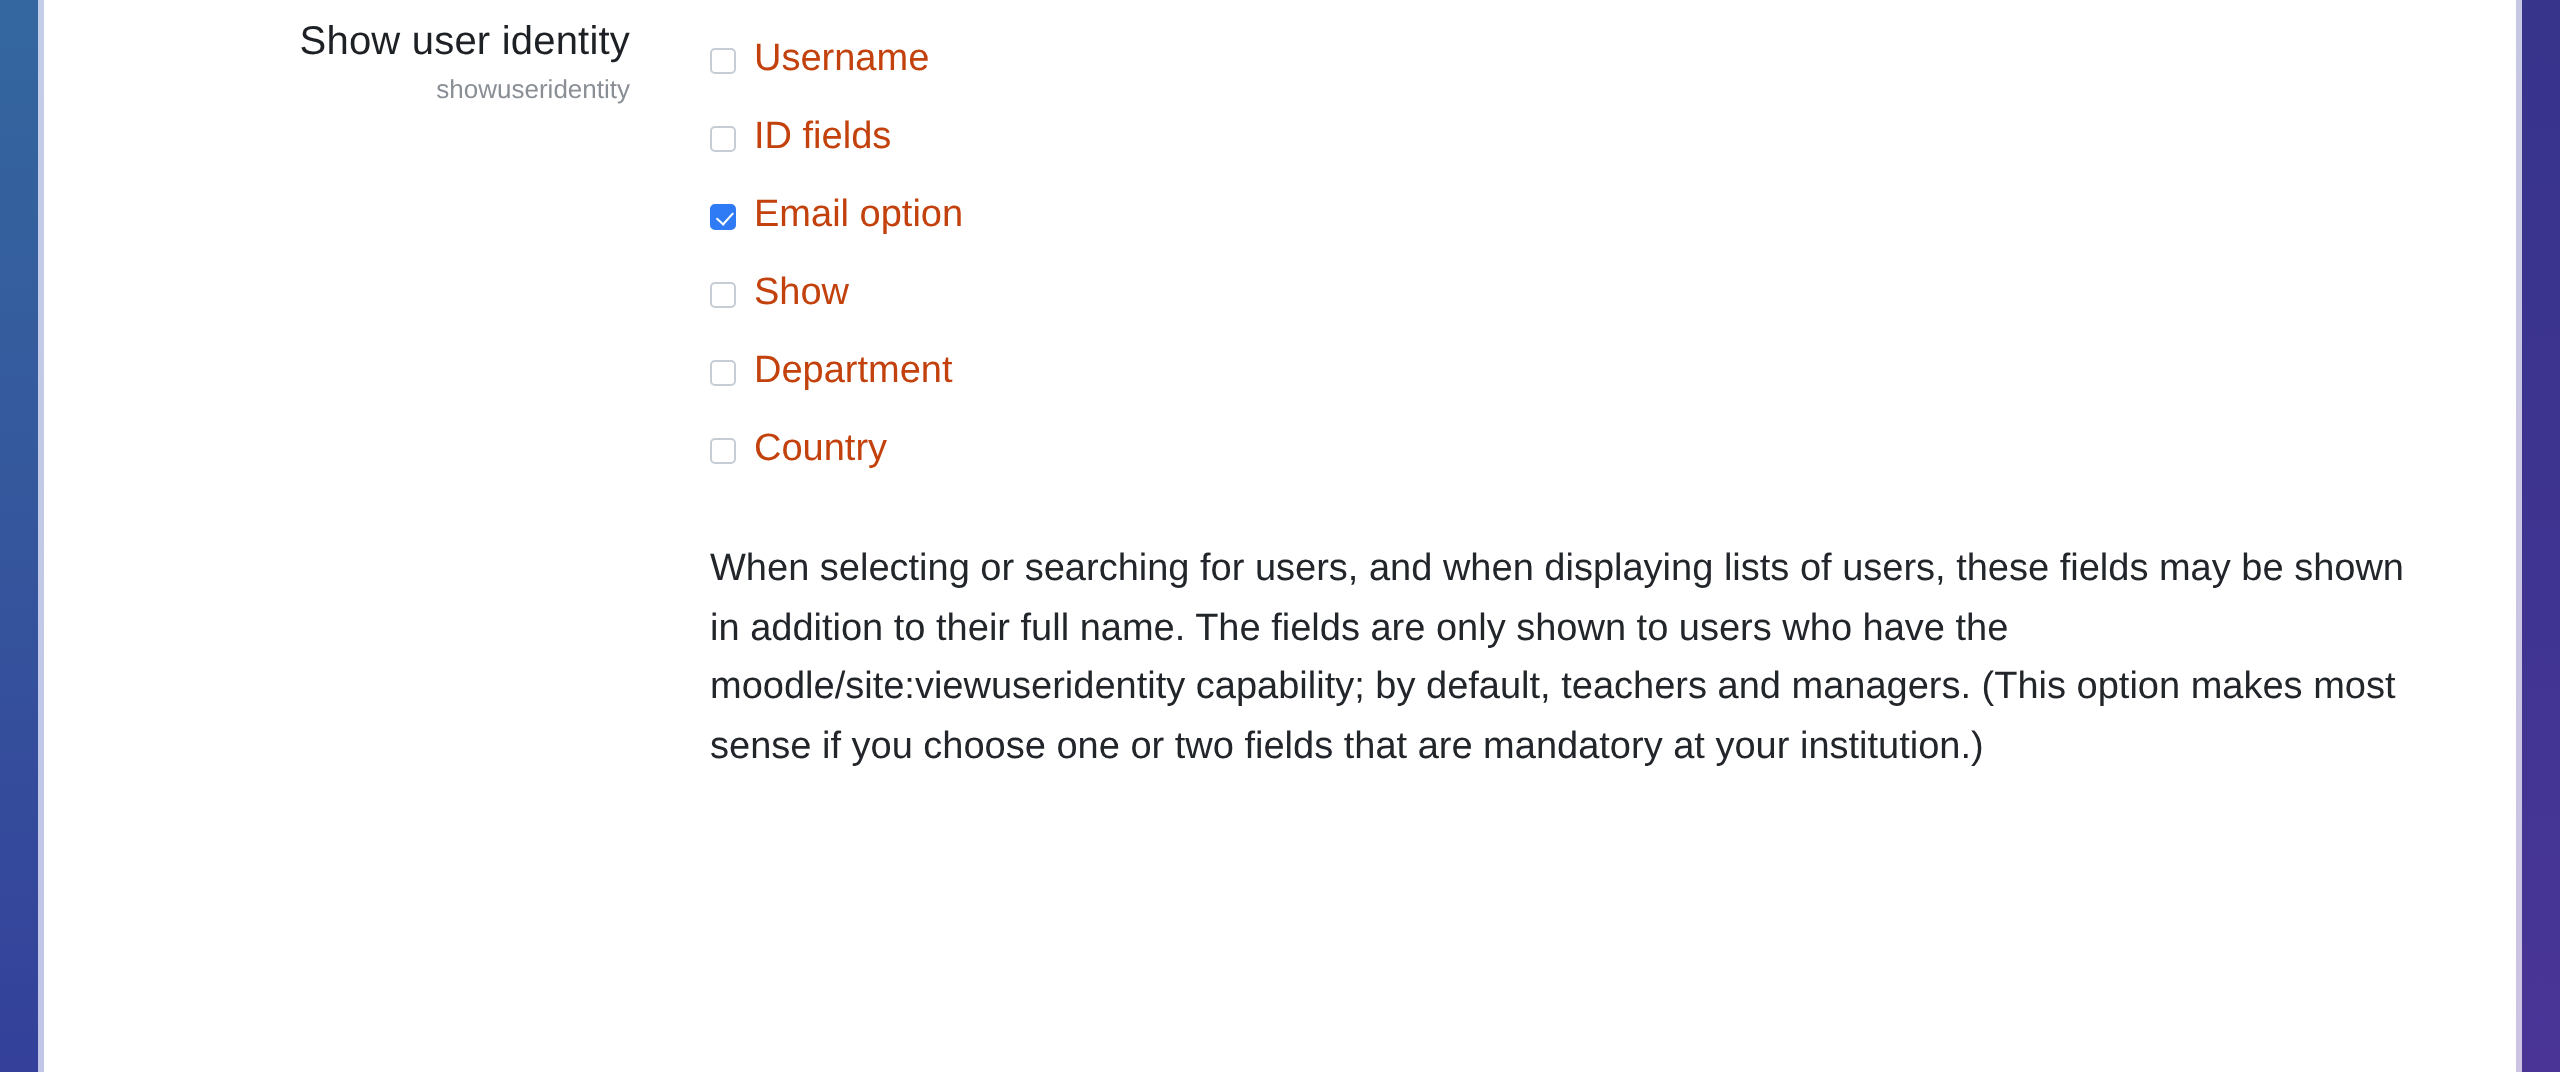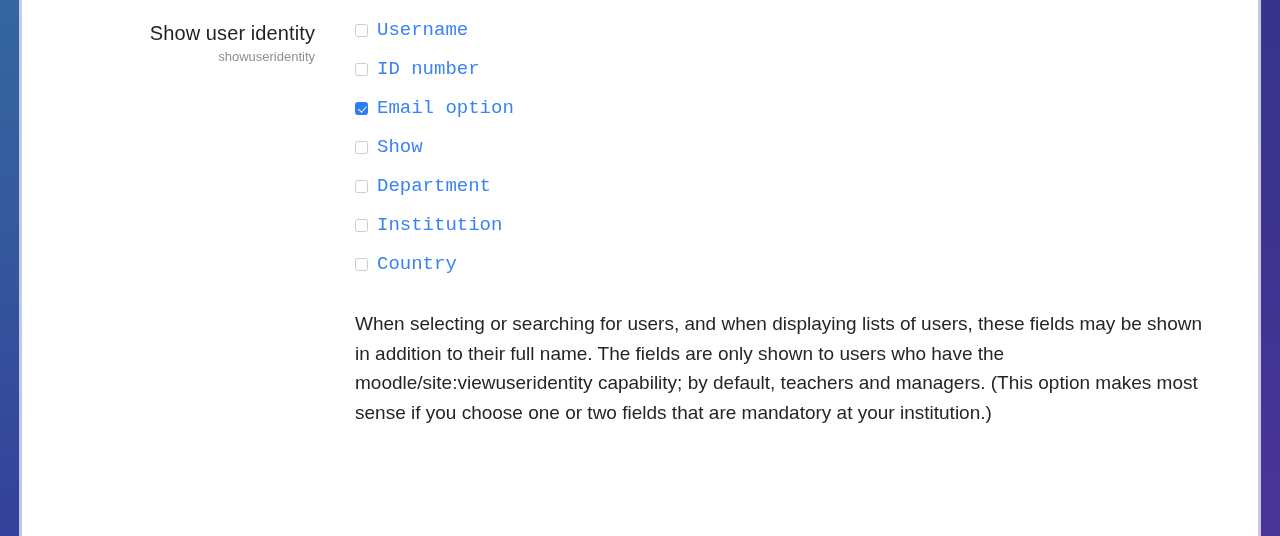--- a/index.html
+++ b/index.html
@@ -69,21 +69,21 @@
     width: 1236px;
     height: 536px;
     display: flex;
     align-items: flex-start;
     box-sizing: border-box;
   }
 
   .label-col {
     width: 293px;
     flex: 0 0 293px;
-    padding-top: 20px;
+    padding-top: 8px;
     padding-right: 0;
     text-align: right;
     box-sizing: border-box;
   }
   .field-label {
     font-size: 20px;
     line-height: 26px;
     color: #1d2125;
     font-weight: 400;
     margin: 0;
@@ -138,24 +138,23 @@
     top: 1px;
     width: 3.5px;
     height: 7px;
     border: solid #ffffff;
     border-width: 0 1.8px 1.8px 0;
     transform: rotate(42deg);
   }
   .cb-label {
     font-size: 19px;
     line-height: 24px;
-    color: #3b82f6;
+    color: #c2410c;
     white-space: nowrap;
     font-weight: 400;
-    font-family: Liberation Mono, monospace;
   }
 
   .default-text {
     font-size: 19px;
     line-height: 24px;
     color: #8a8f96;
     margin: 17px 0 0 0;
     font-weight: 400;
   }
 
@@ -185,40 +184,36 @@
 
     <div class="control-col">
 
       <ul class="check-list" id="check-list">
           <li class="check-item">
             <span class="cb"></span>
             <span class="cb-label">Username</span>
           </li>
           <li class="check-item">
             <span class="cb"></span>
-            <span class="cb-label">ID number</span>
+            <span class="cb-label">ID fields</span>
           </li>
           <li class="check-item">
             <span class="cb checked"></span>
             <span class="cb-label">Email option</span>
           </li>
           <li class="check-item">
             <span class="cb"></span>
             <span class="cb-label">Show</span>
           </li>
           <li class="check-item">
             <span class="cb"></span>
             <span class="cb-label">Department</span>
           </li>
           <li class="check-item">
             <span class="cb"></span>
-            <span class="cb-label">Institution</span>
-          </li>
-          <li class="check-item">
-            <span class="cb"></span>
             <span class="cb-label">Country</span>
           </li>
         </ul>
 
 
       <div class="description">When selecting or searching for users, and when displaying lists of users, these fields may be shown in addition to their full name. The fields are only shown to users who have the moodle/site:viewuseridentity capability; by default, teachers and managers. (This option makes most sense if you choose one or two fields that are mandatory at your institution.)</div>
 
     </div>
   </div>
 

